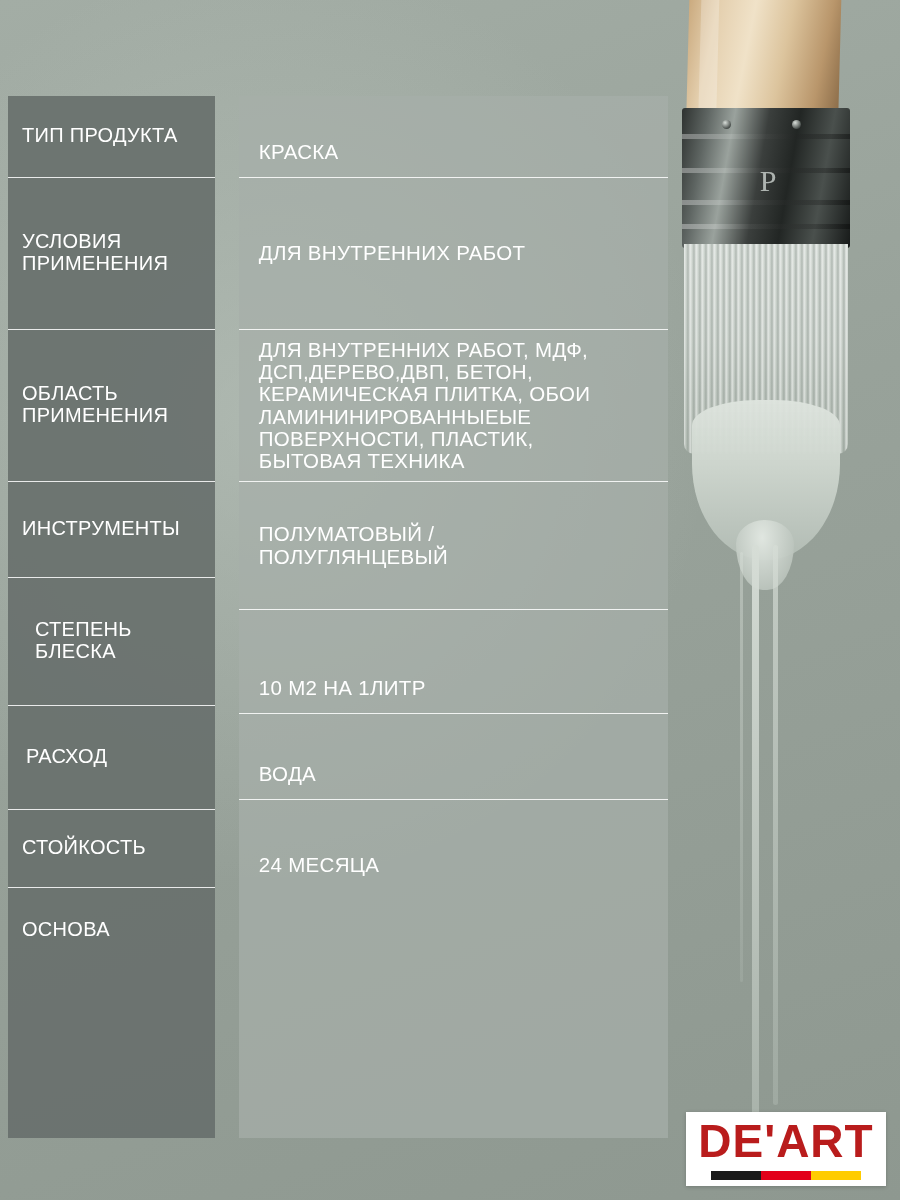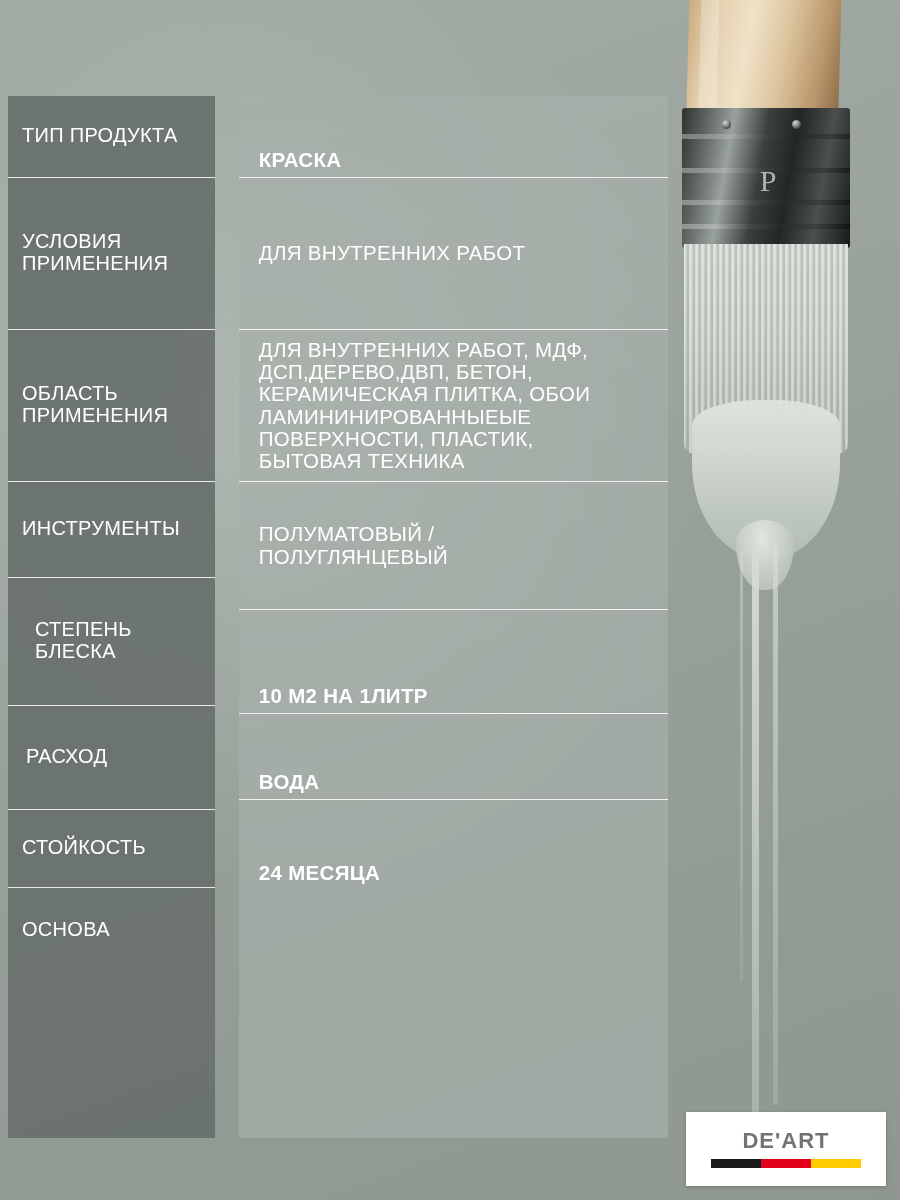--- a/index.html
+++ b/index.html
@@ -178,43 +178,43 @@
   .h-96  { height: 96px; }
   .h-128 { height: 128px; padding-left: 27px; }
   .h-104 { height: 104px; padding-left: 18px; }
   .h-78  { height: 78px; }
   .h-86  { height: 86px; }
   .h-90  { height: 90px; }
 
   .col-labels .row-text { margin-top: -2px; }
 
   
-  .val-align-bottom { align-items: flex-end; padding-bottom: 6px; font-weight: bold; }
+  .val-align-bottom { align-items: flex-end; padding-bottom: 14px; }
   .val-align-center { align-items: center; }
 
   
   .logo-box {
     position: absolute;
     right: 14px;
     bottom: 14px;
     width: 200px;
     height: 74px;
     background: #ffffff;
     display: flex;
     flex-direction: column;
     align-items: center;
     justify-content: center;
     box-shadow: 0 1px 4px rgba(0,0,0,0.2);
   }
   .logo-text {
     font-family: "Liberation Sans", sans-serif;
     font-weight: bold;
-    font-size: 22px;
+    font-size: 46px;
     letter-spacing: 1px;
-    color: #737373;
+    color: #b91c1c;
     line-height: 1;
   }
   .logo-flag {
     margin-top: 7px;
     width: 150px;
     height: 9px;
     display: flex;
   }
   .logo-flag i { flex: 1; display: block; height: 100%; }
 </style>

